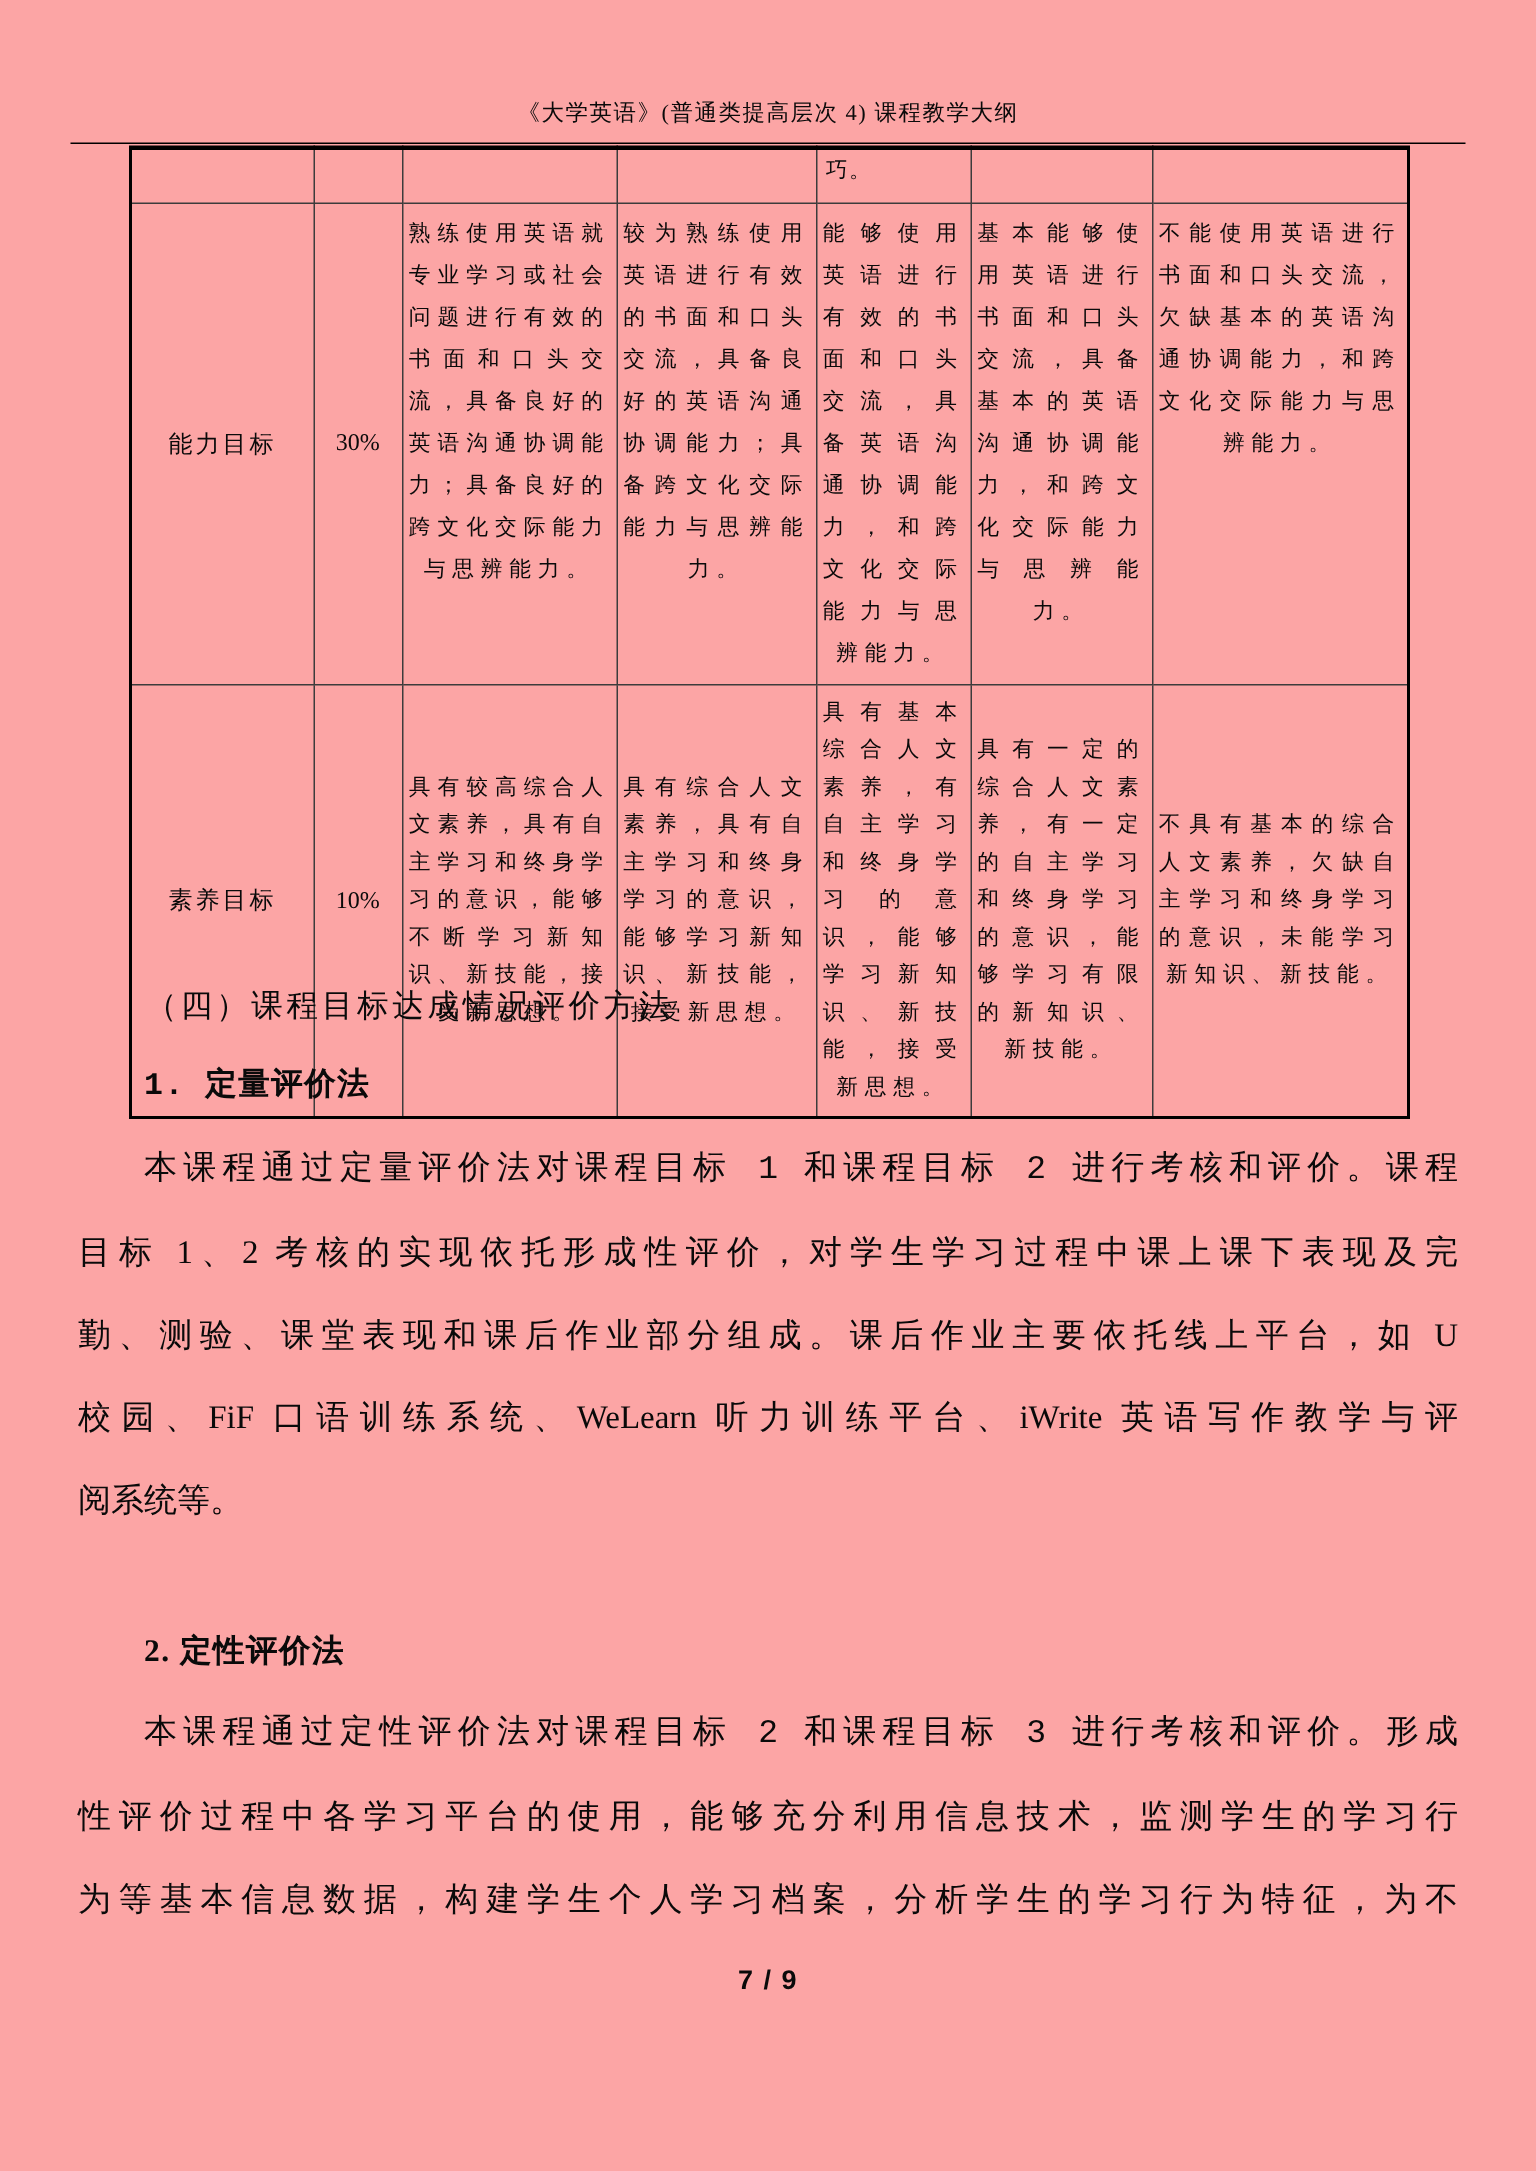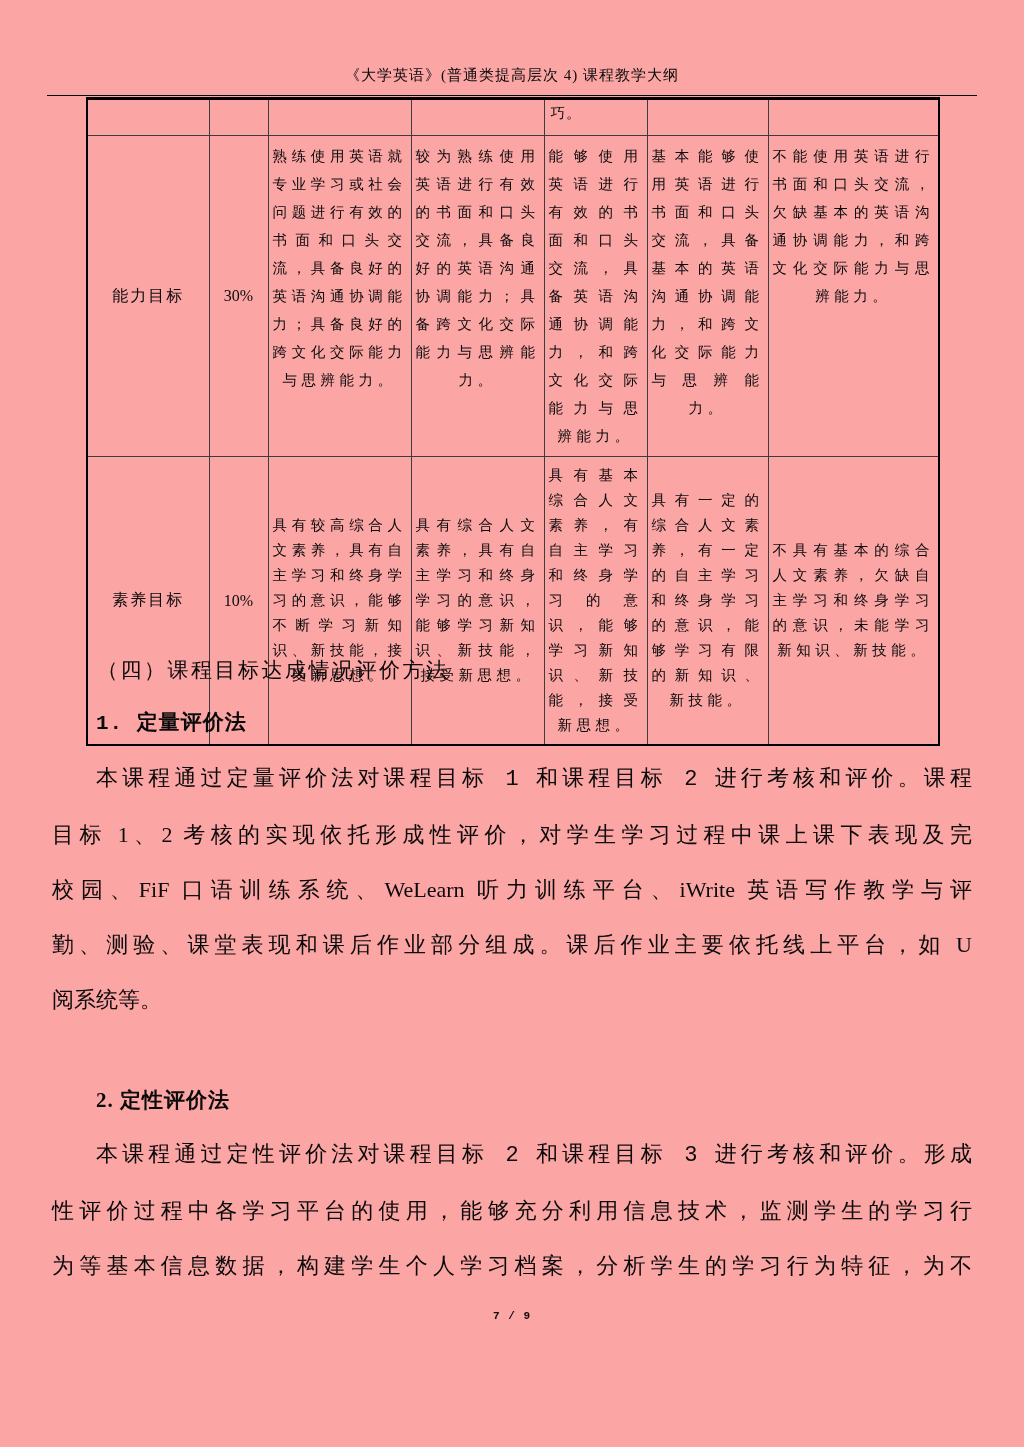--- a/index.html
+++ b/index.html
@@ -59,22 +59,22 @@
   .pline {
     font-size:22px; line-height:55px; height:55px;
     text-align:justify; text-justify:inter-character; text-align-last:justify;
   }
   .pline.indent { text-indent:44px;font-family:Liberation Mono, monospace; }
   .pline.end { text-align-last:left; }
 
   
   .page-number {
     position:absolute; top:1310px; left:0; width:100%;
-    text-align:center; font-size:11px; font-weight:600;
-    font-family:Liberation Mono, monospace;
+    text-align:center; font-size:18px; font-weight:600;
+    font-family:Liberation Sans, sans-serif;
     letter-spacing:1px;
   }
 </style>
 </head>
 <body>
 
 <div id="page">
 
   <div class="header-title">《大学英语》(普通类提高层次 4) 课程教学大纲</div>
   <div class="header-rule"></div>
@@ -120,22 +120,22 @@
   </tbody>
     </table>
 
   <div class="section-heading">（四）课程目标达成情况评价方法</div>
 
   <div id="sub1-title" class="sub-title">1. 定量评价法</div>
 
   <div id="para1" class="para">
     <div class="pline indent">本课程通过定量评价法对课程目标 1 和课程目标 2 进行考核和评价。课程</div>
     <div class="pline">目标 1、2 考核的实现依托形成性评价，对学生学习过程中课上课下表现及完</div>
+    <div class="pline">勤、测验、课堂表现和课后作业部分组成。课后作业主要依托线上平台，如 U</div>
     <div class="pline">校园、FiF 口语训练系统、WeLearn 听力训练平台、iWrite 英语写作教学与评</div>
-    <div class="pline">勤、测验、课堂表现和课后作业部分组成。课后作业主要依托线上平台，如 U</div>
     <div class="pline end">阅系统等。</div>
   </div>
 
   <div id="sub2-title" class="sub-title">2. 定性评价法</div>
 
   <div id="para2" class="para">
     <div class="pline indent">本课程通过定性评价法对课程目标 2 和课程目标 3 进行考核和评价。形成</div>
     <div class="pline">性评价过程中各学习平台的使用，能够充分利用信息技术，监测学生的学习行</div>
     <div class="pline">为等基本信息数据，构建学生个人学习档案，分析学生的学习行为特征，为不</div>
   </div>

